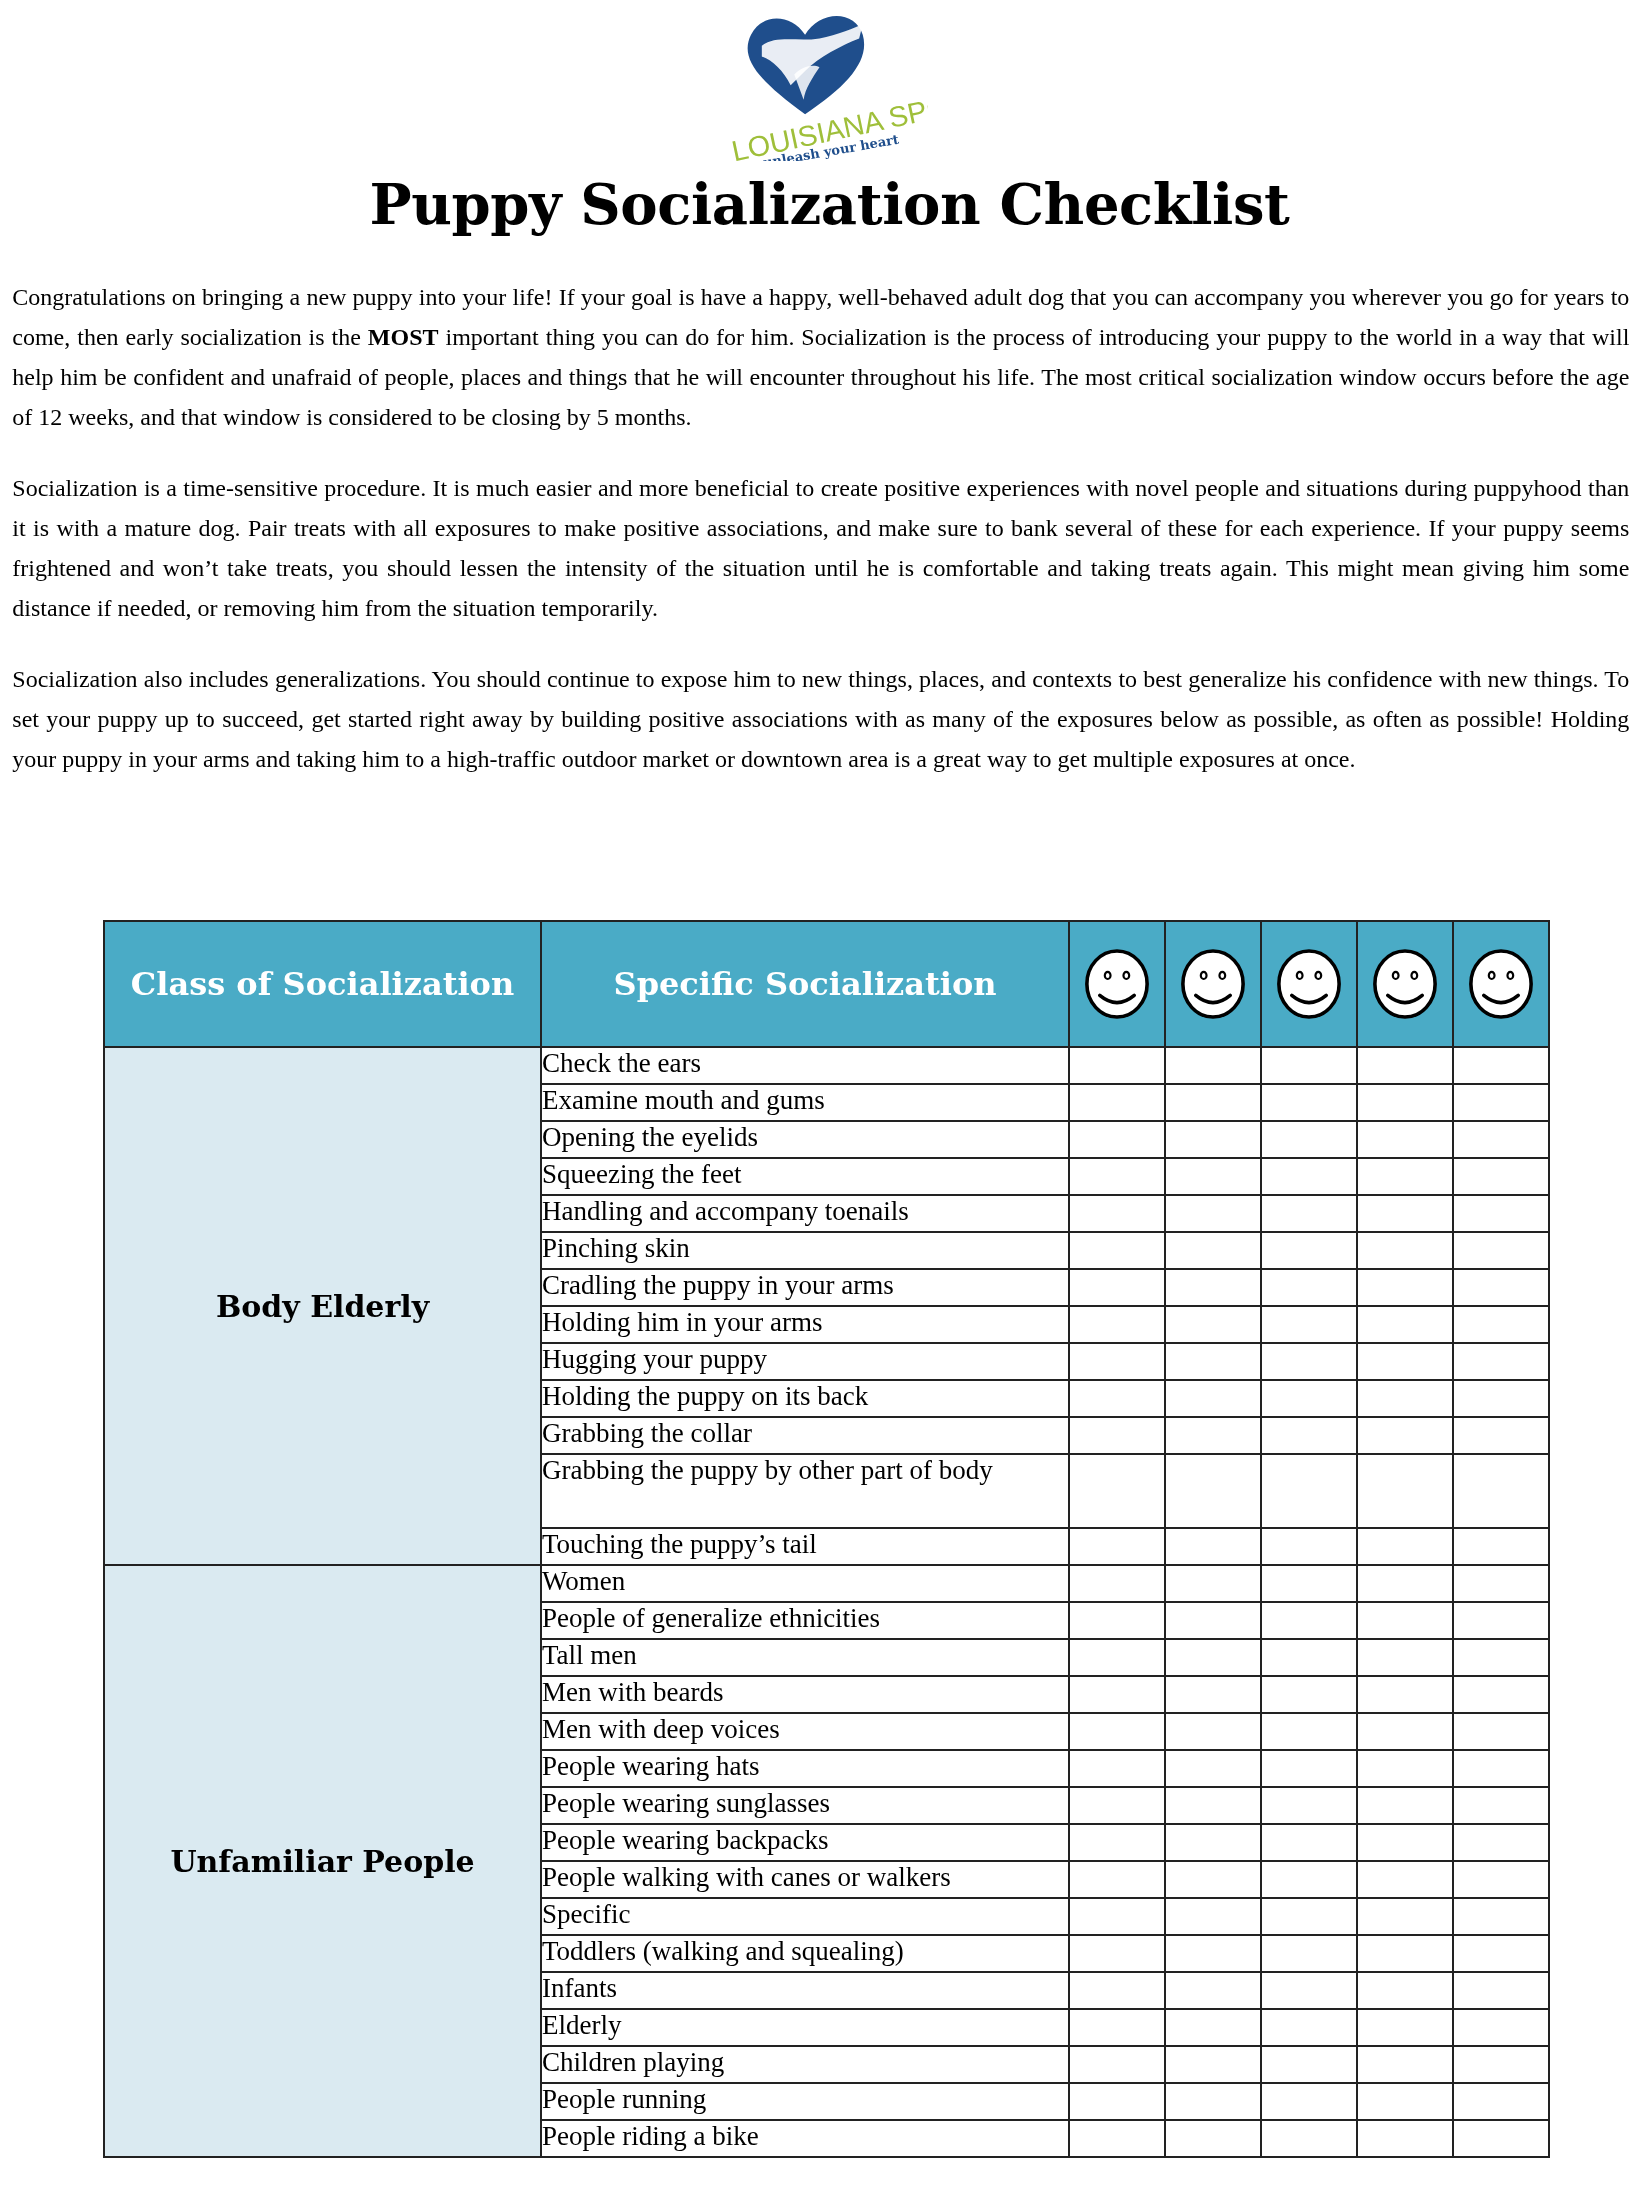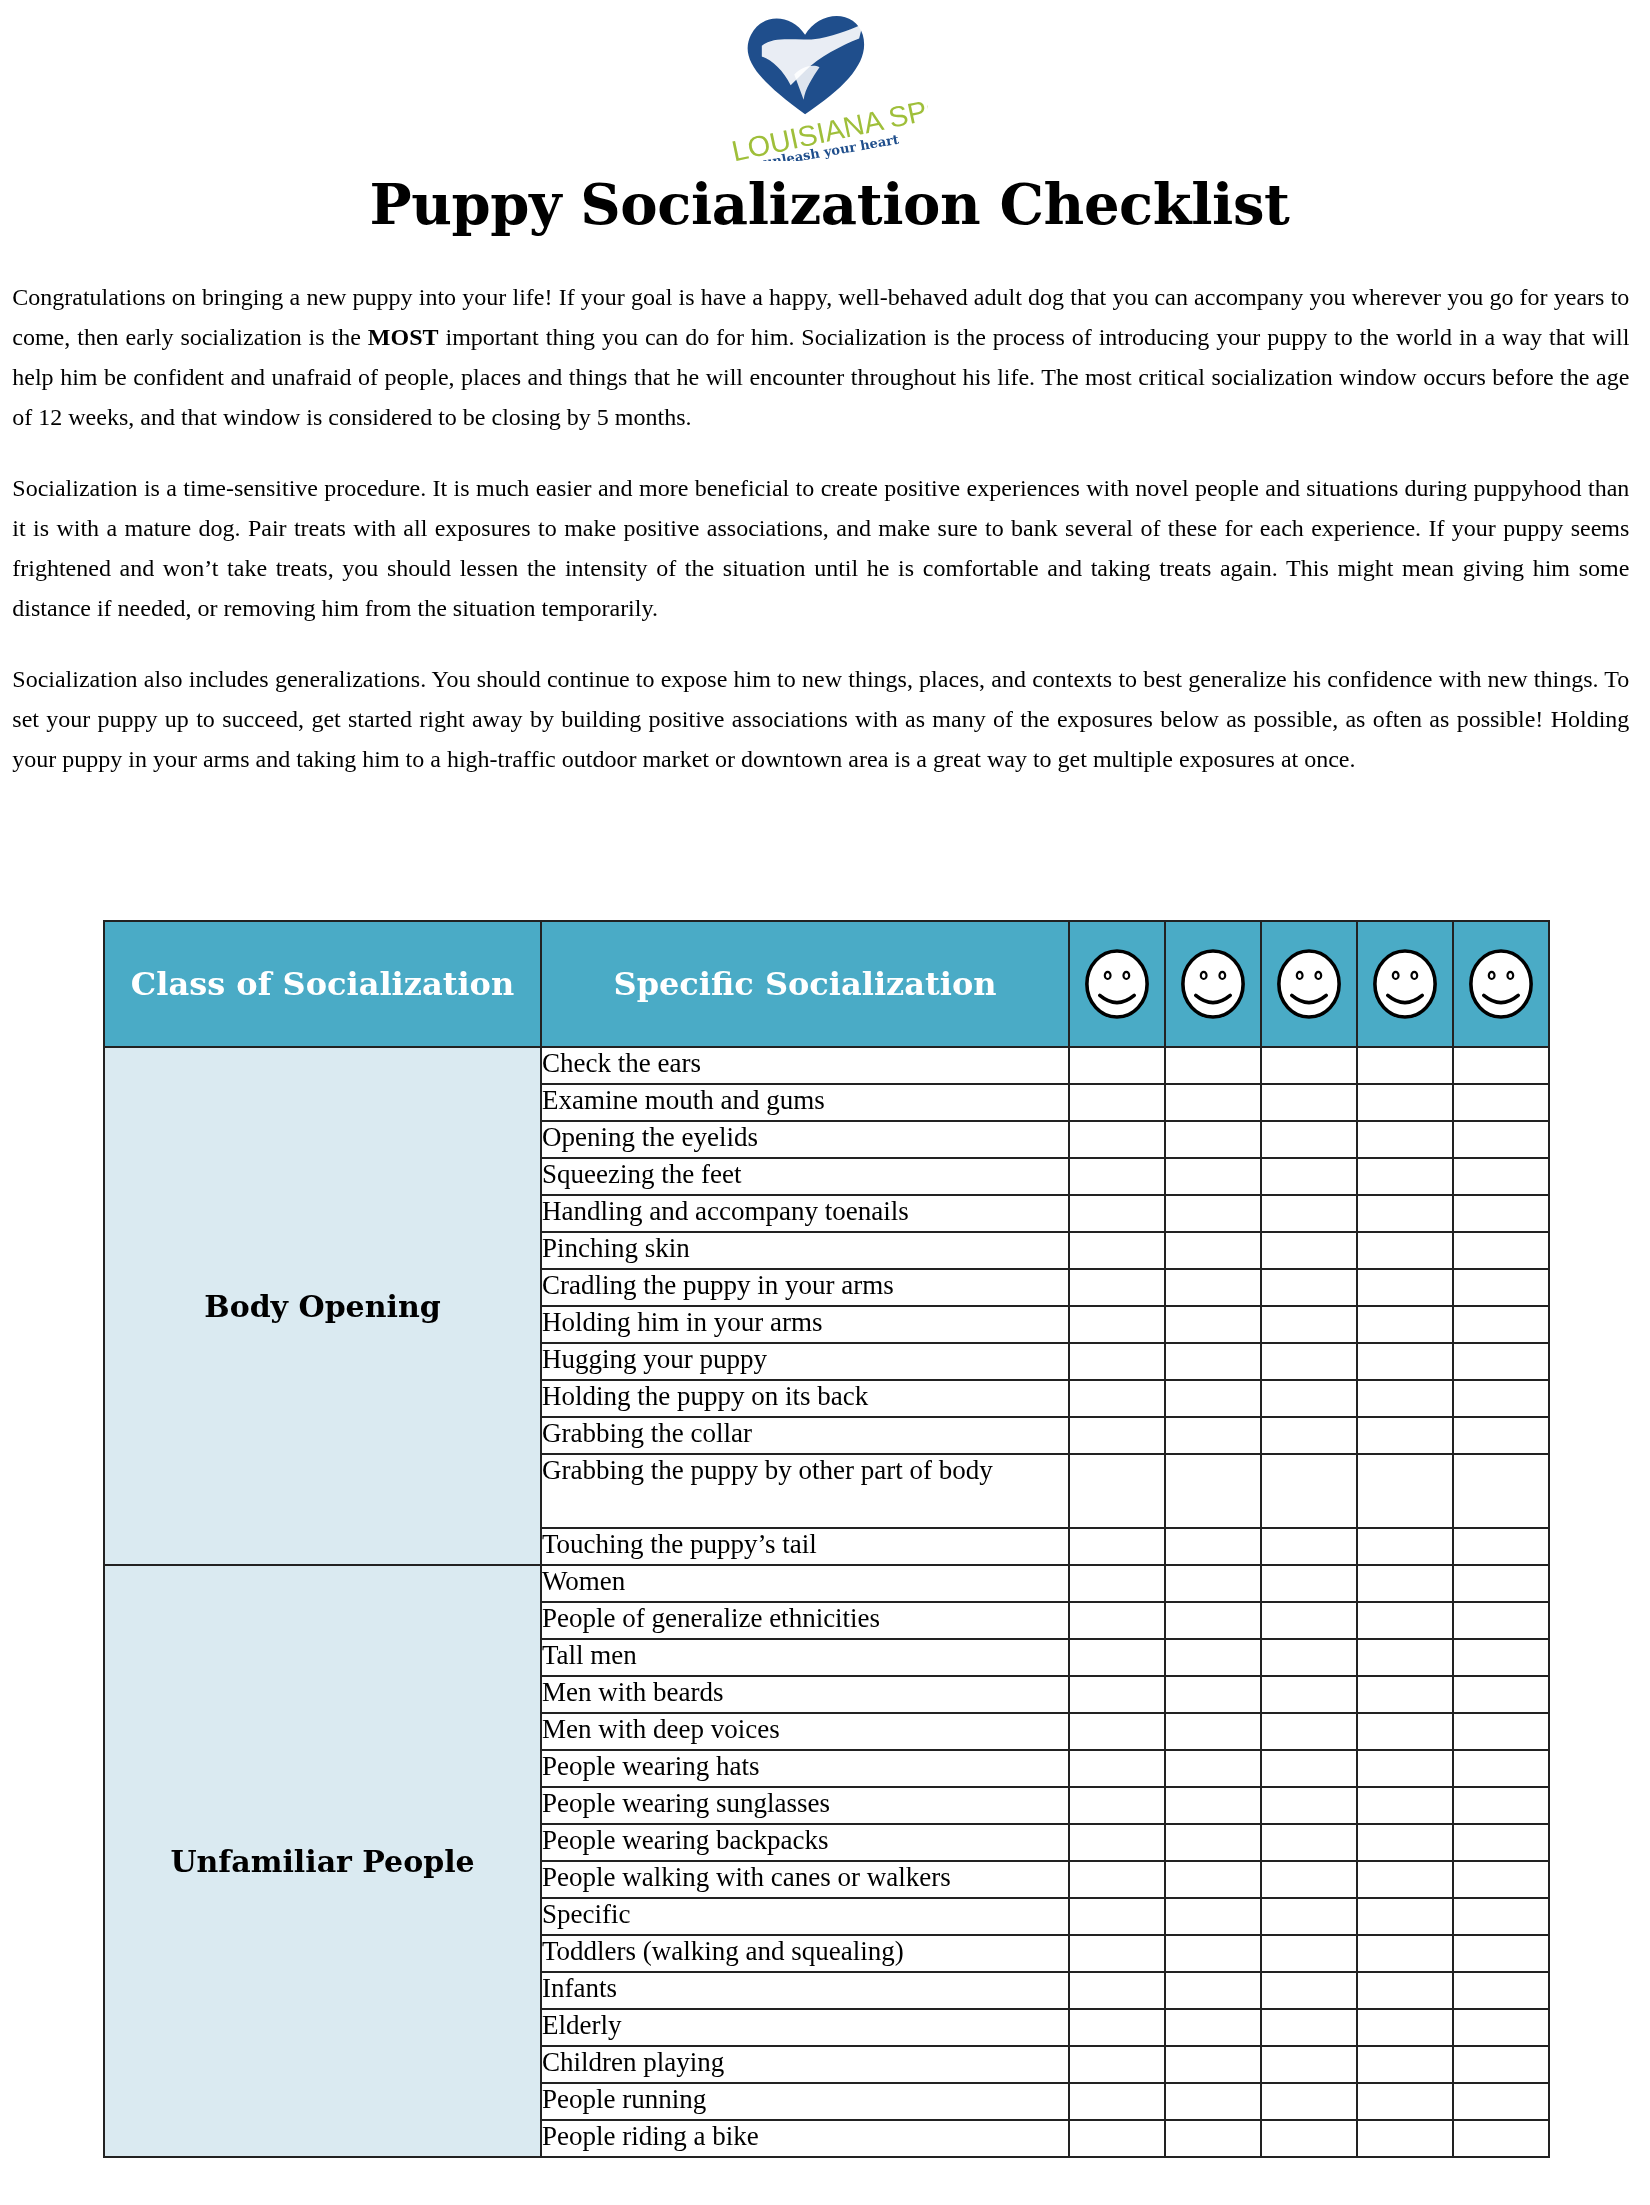--- a/index.html
+++ b/index.html
@@ -122,21 +122,21 @@
             <ellipse cx="46" cy="50" rx="42" ry="46" fill="#fff" stroke="#000" stroke-width="5"></ellipse>
             <ellipse cx="33" cy="38" rx="4" ry="5" fill="#fff" stroke="#000" stroke-width="3"></ellipse>
             <ellipse cx="59" cy="38" rx="4" ry="5" fill="#fff" stroke="#000" stroke-width="3"></ellipse>
             <path d="M22 66 Q46 86 70 66" fill="none" stroke="#000" stroke-width="5" stroke-linecap="round"></path>
           </svg>
         </th>
     </tr>
   </thead>
   <tbody id="tbody">
       <tr>
-        <td class="class-cell" rowspan="13">Body Opening</td>
+        <td class="class-cell" rowspan="13">Body Elderly</td>
         <td class="spec-cell">Check the ears</td>
         <td class="check-cell"></td>
         <td class="check-cell"></td>
         <td class="check-cell"></td>
         <td class="check-cell"></td>
         <td class="check-cell"></td>
       </tr>
       <tr>
         <td class="spec-cell">Examine mouth and gums</td>
         <td class="check-cell"></td>

